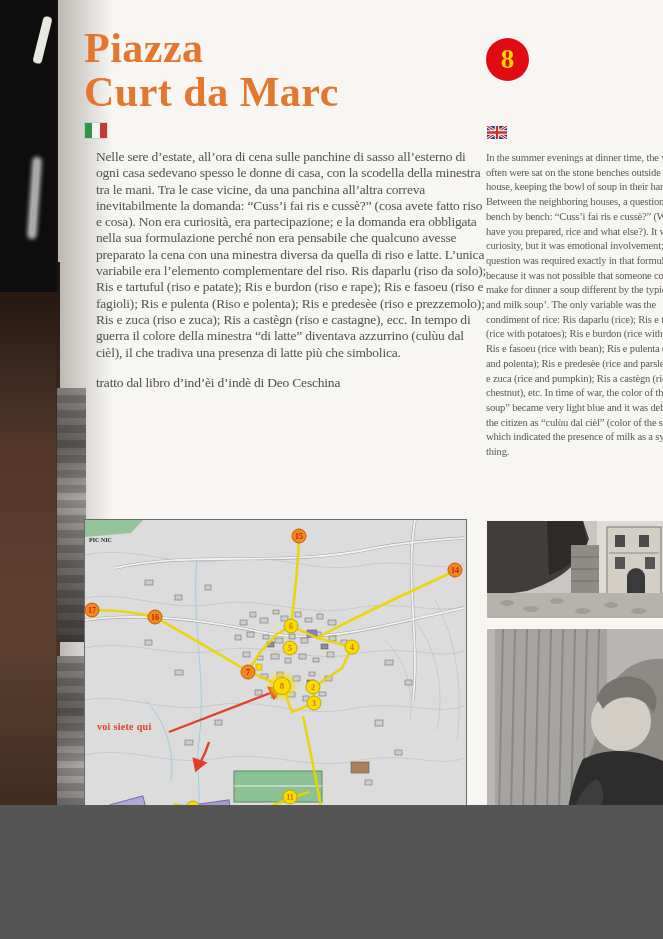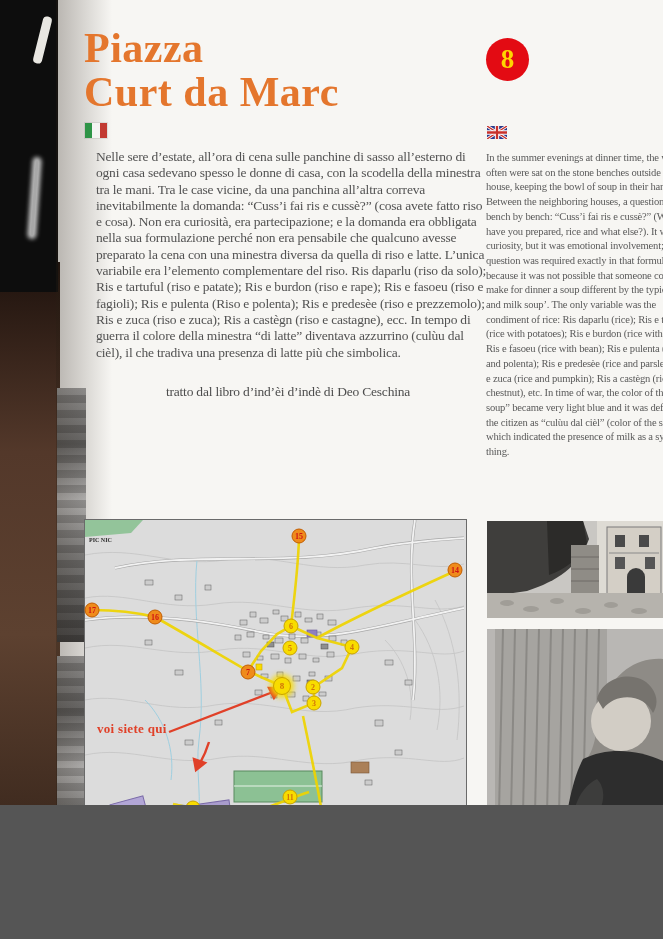--- a/index.html
+++ b/index.html
@@ -32,29 +32,29 @@
   .badge{position:absolute;left:486px;top:38px;width:43px;height:43px;border-radius:50%;
       background:var(--badge-red);color:var(--badge-yellow);font-size:27px;font-weight:bold;
       display:flex;align-items:center;justify-content:center;}
   .flag-it{position:absolute;left:85px;top:123px;width:22px;height:15px;display:flex;
       box-shadow:0 0 0 1px rgba(0,0,0,.08);}
   .flag-it span{flex:1;}
   .flag-uk{position:absolute;left:487px;top:126px;width:20px;height:13px;}
   
   .it-col{position:absolute;left:96px;top:149px;width:392px;color:#525252;
       font-size:13.5px;line-height:16.3px;letter-spacing:-0.2px;}
-  .attribution{margin-top:23px;width:384px;text-align:center;font-size:13.5px;color:#4d4d4d;}
+  .attribution{margin-top:14px;width:384px;text-align:left;font-size:13.5px;color:#4d4d4d;}
   .en-col{position:absolute;left:486px;top:151px;width:212px;color:#5a5a5a;
       font-size:10.6px;line-height:14.7px;letter-spacing:-0.2px;max-height:370px;overflow:hidden;}
   
   .map{position:absolute;left:84px;top:519px;width:381px;height:385px;background:#dcdcdc;
       border:1px solid #6a6a6a;border-bottom:3px solid #151515;}
   .map svg.decor{position:absolute;left:0;top:0;}
   .yah-label{position:absolute;left:12px;top:201px;color:var(--annot-red);
-      font-weight:bold;font-size:13px;letter-spacing:.3px;}
+      font-weight:bold;font-size:10px;letter-spacing:.3px;}
   .marker{position:absolute;width:13px;height:13px;border-radius:50%;transform:translate(-50%,-50%);
       display:flex;align-items:center;justify-content:center;font-size:8px;font-weight:bold;z-index:4;}
   .marker.yellow{background:#f8dc00;border:1px solid #c9a300;color:#d1720a;}
   .marker.orange{background:#ef8b1b;border:1px solid #c25d00;color:#cf1414;}
   .marker.highlight{width:16px;height:16px;font-size:9px;box-shadow:0 0 5px 3px rgba(248,220,0,.85);}
   .legend{position:absolute;left:0;bottom:0;width:219px;height:90px;background:rgba(243,243,240,.82);
       display:flex;padding:5px 3px 2px 4px;box-sizing:border-box;z-index:3;}
   .legend-col{width:50%;}
   .legend-row{font-size:6.6px;line-height:9.2px;color:#4a4a4a;white-space:nowrap;}
   .legend-num{font-weight:bold;color:#1c1c1c;margin-right:2px;}

